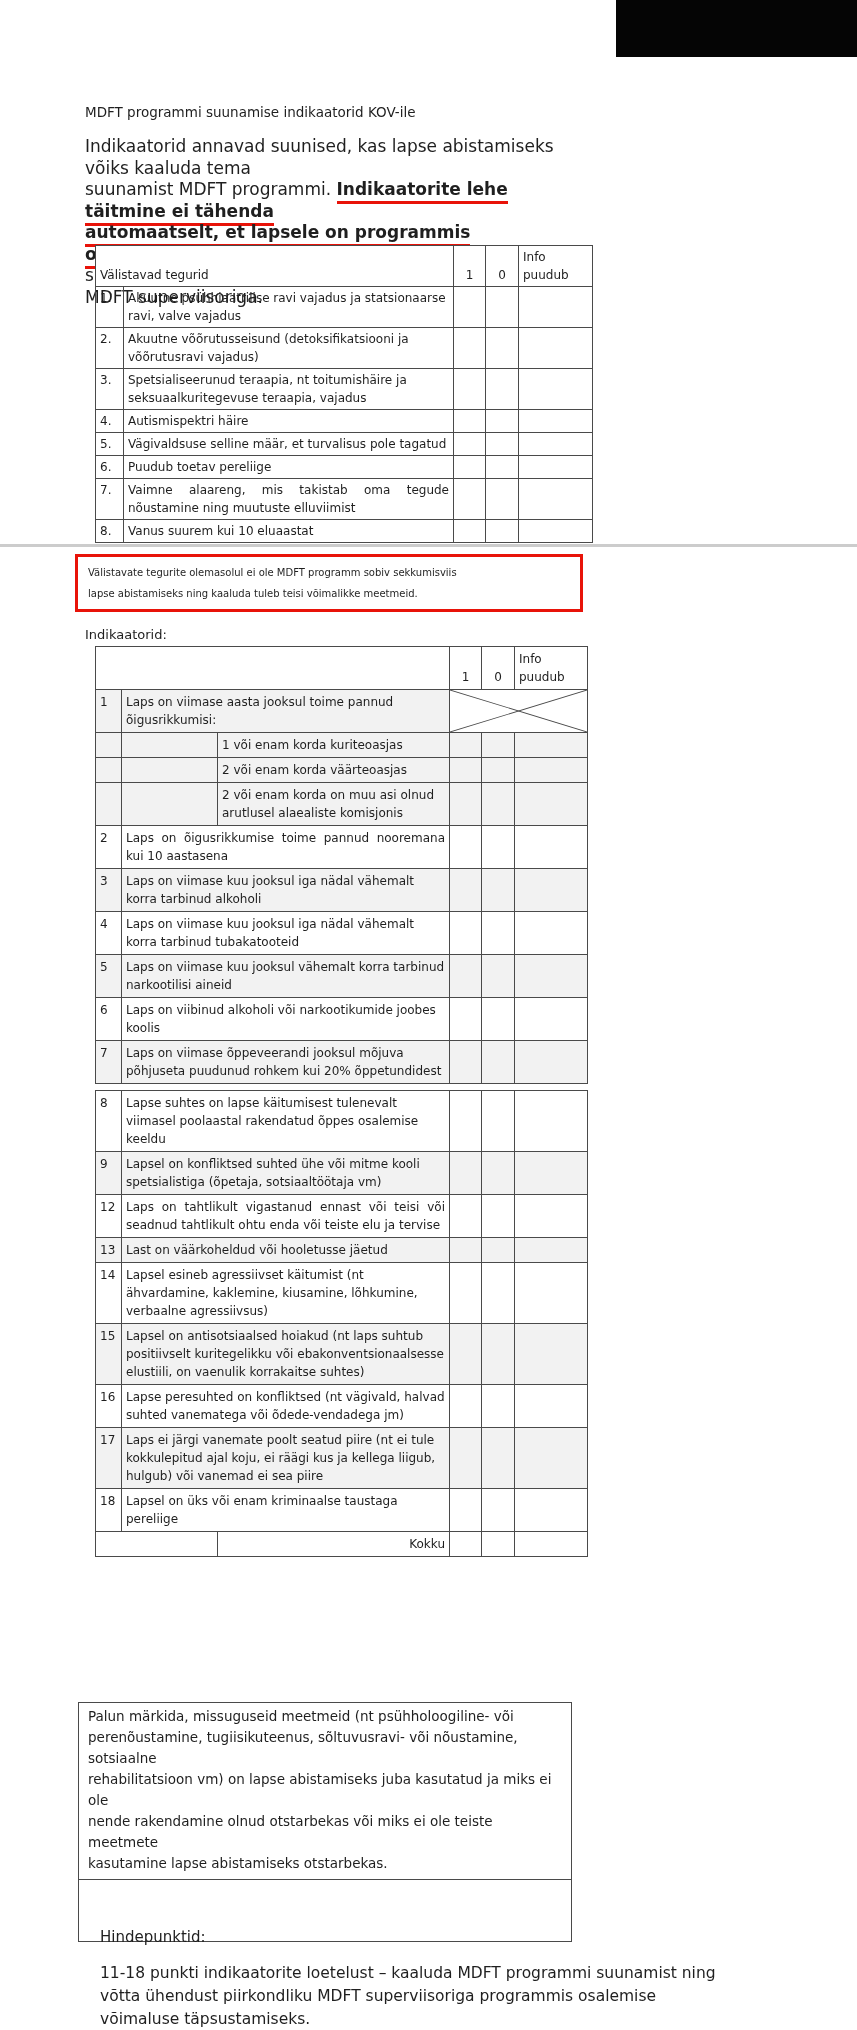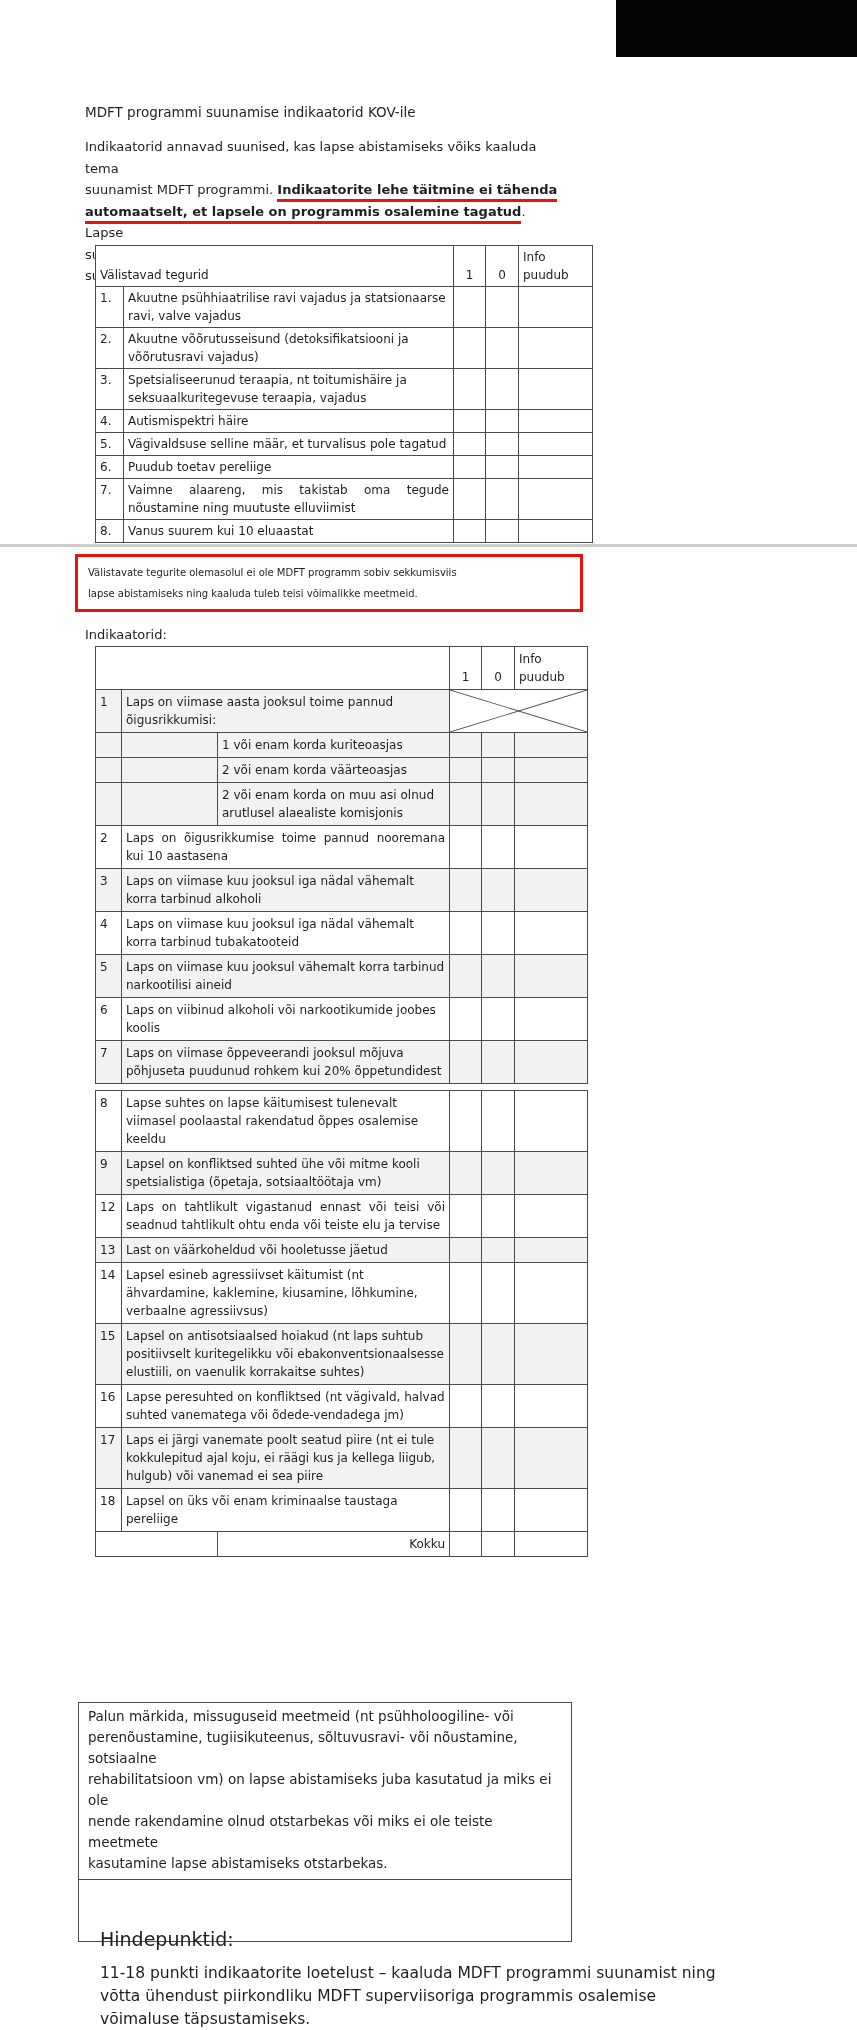--- a/index.html
+++ b/index.html
@@ -12,21 +12,21 @@
     font-family: "DejaVu Sans", "Liberation Sans", sans-serif;
   }
   .abs { position: absolute; }
   .pre { white-space: pre-line; }
 
   
   .dark-corner { left: 616px; top: 0; width: 241px; height: 57px; background: #050505; }
 
   
   .title { left: 85px; top: 103px; font-size: 13.5px; line-height: 18px; font-weight: normal; }
-  .intro { left: 85px; top: 136px; width: 480px; font-size: 13px; line-height: 21.5px; }
+  .intro { left: 85px; top: 136px; width: 480px; font-size: 17px; line-height: 21.5px; }
   .redul { border-bottom: 3px solid #e81309; padding-bottom: 2px; font-weight: bold; }
 
   
   table.t { border-collapse: collapse; table-layout: fixed; font-size: 12px; line-height: 18px; }
   table.t td { border: 1px solid #4a4a4a; padding: 2px 4px; vertical-align: top; overflow: hidden; }
   table.t2 td { padding: 3px 4px; }
   td.num { vertical-align: bottom; }
   td.c { text-align: center; }
   td.j { text-align: justify; }
   td.nb { border: none; background: #fff !important; }
@@ -54,21 +54,21 @@
   }
 
   .ind-label { left: 85px; top: 627px; font-size: 13px; }
 
   
   .mbox { left: 78px; top: 1702px; width: 494px; }
   .mtext { border: 1px solid #4a4a4a; padding: 3px 9px 5px 9px; font-size: 13.5px; line-height: 21px; }
   .mempty { border: 1px solid #4a4a4a; border-top: none; height: 62px; }
 
   
-  .score-label { left: 100px; top: 1928px; font-size: 19px; }
+  .score-label { left: 100px; top: 1928px; font-size: 15px; }
   .score-text { left: 100px; top: 1962px; width: 715px; font-size: 15.5px; line-height: 23px; }
 </style>
 </head>
 <body>
 
 <div class="abs dark-corner"></div>
 
 <div class="abs title">MDFT programmi suunamise indikaatorid KOV-ile</div>
 
 <p class="abs intro"><span>Indikaatorid annavad suunised, kas lapse abistamiseks võiks kaaluda tema</span><br><span>suunamist MDFT programmi. </span><strong class="redul">Indikaatorite lehe täitmine ei tähenda</strong><br><strong class="redul">automaatselt, et lapsele on programmis osalemine tagatud</strong><span>. Lapse</span><br><span>suunamiseks MDFT programmi tuleb ühendust võtta MDFT superviisoriga.</span></p>

